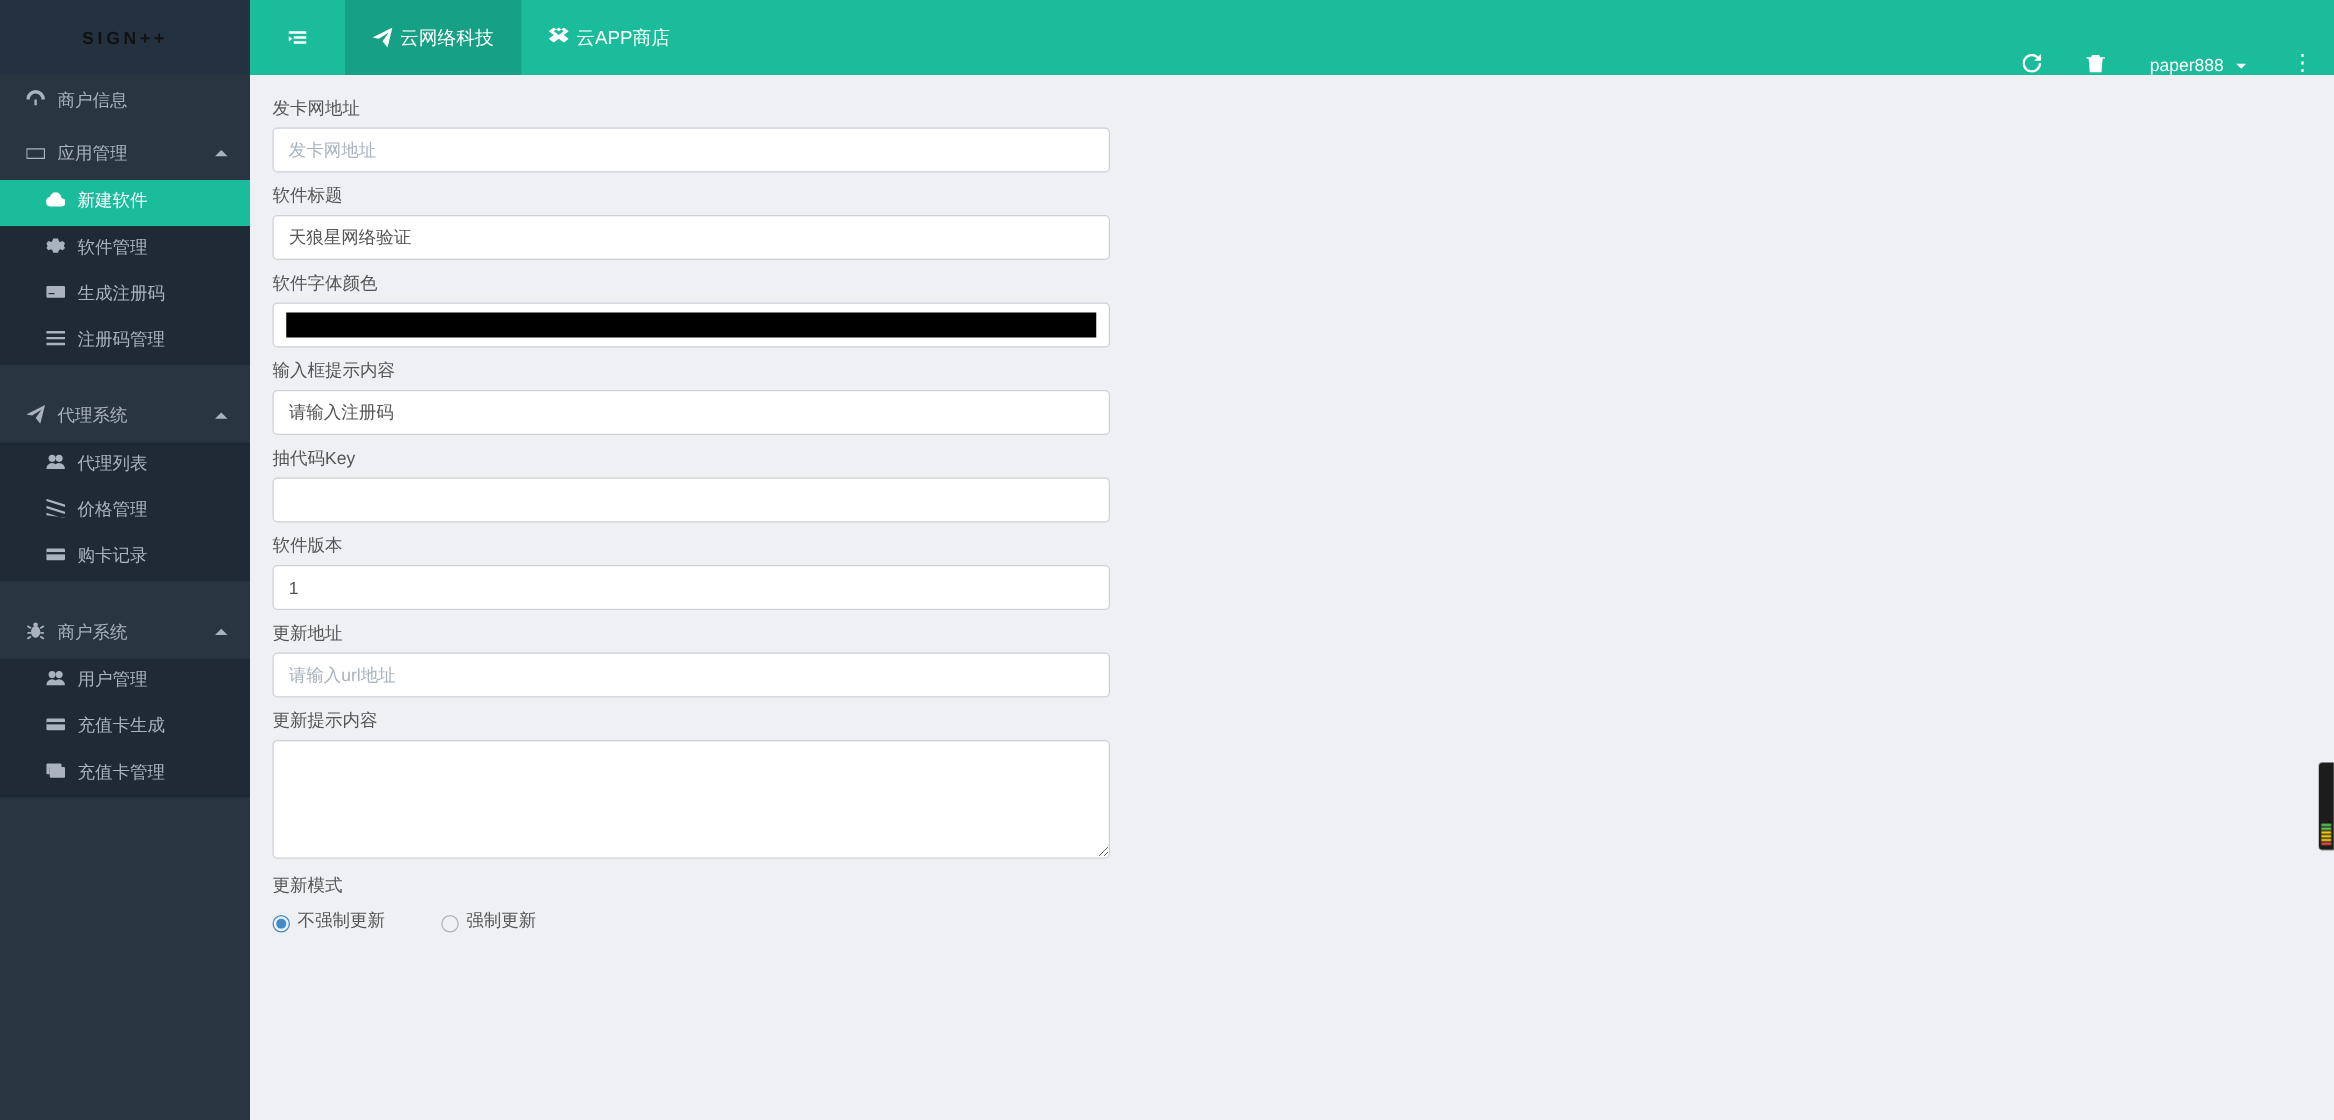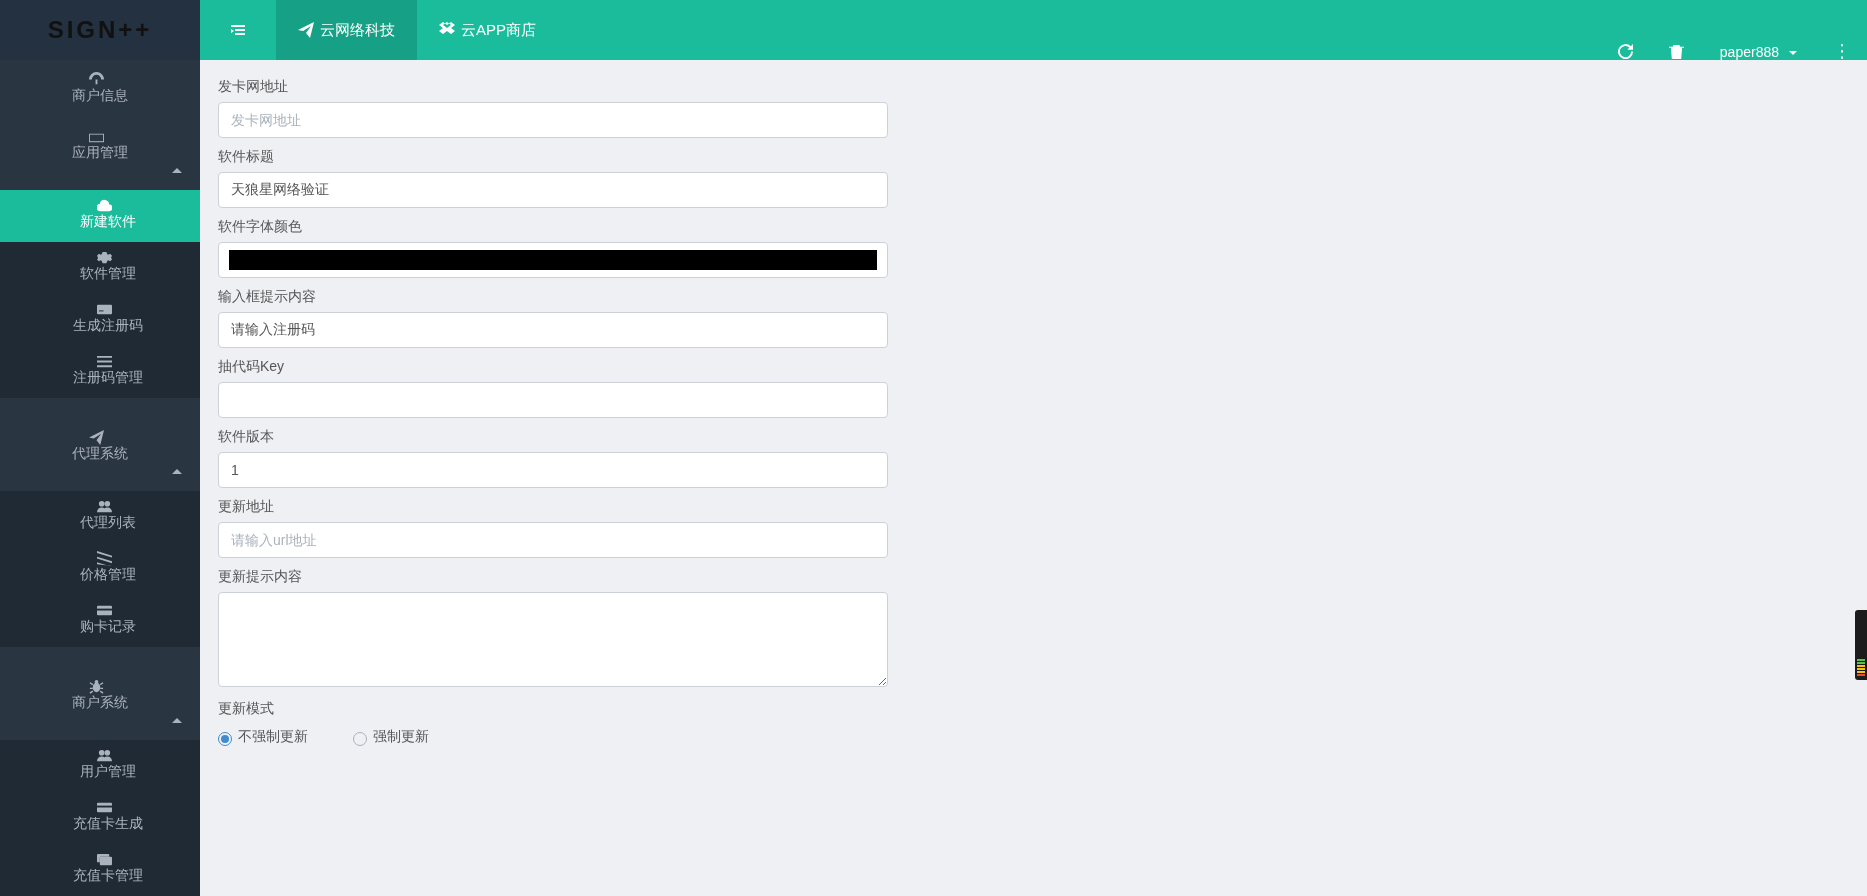--- a/index.html
+++ b/index.html
@@ -26,21 +26,21 @@
     width: 200px;
     background: #243140;
     display: flex;
     align-items: center;
     justify-content: center;
   }
   .logo-text {
     color: #111;
     font-weight: 800;
     letter-spacing: 3px;
-    font-size: 24px;
+    font-size: 14px;
     font-family: Arial, sans-serif;
   }
   .topnav {
     display: flex;
     align-items: stretch;
     flex: 1;
   }
   .topnav-item {
     display: flex;
     align-items: center;
@@ -92,24 +92,23 @@
     position: fixed;
     top: 60px; left: 0; bottom: 0;
     width: 200px;
     background: #2A3542;
     color: #AAB2BD;
     overflow-y: auto;
     z-index: 15;
   }
   .side-item, .side-sub {
     display: flex;
-    align-items: center;
+    align-items: flex-start;
     width: 100%;
     cursor: pointer;
-    flex-direction: column;
   }
   .side-item {
     padding: 12px 18px;
     font-size: 14px;
     color: #AAB2BD;
     position: relative;
   }
   .side-item .chev {
     margin-left: auto;
   }

